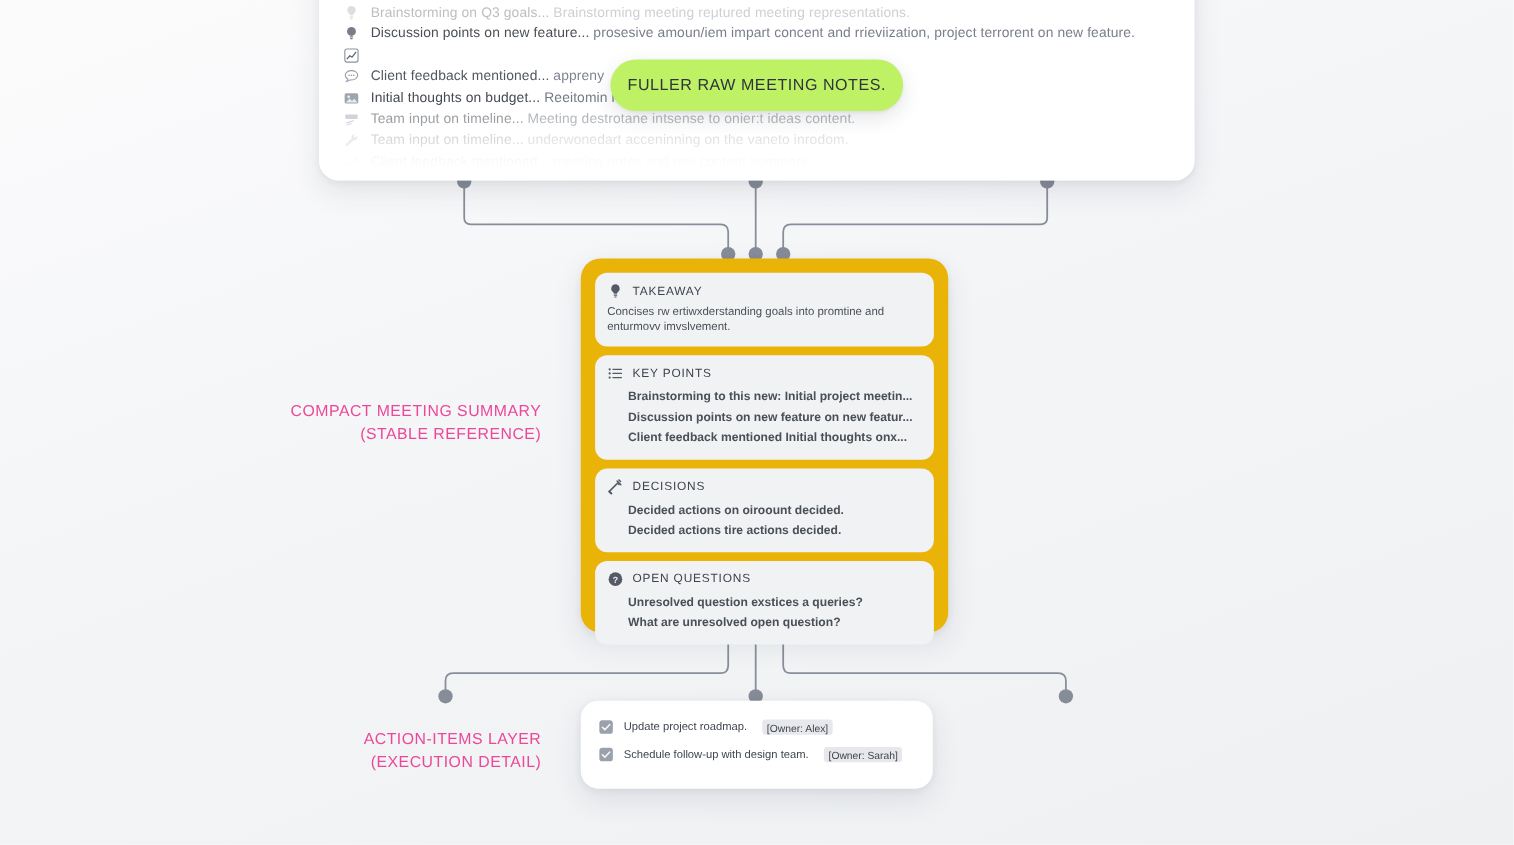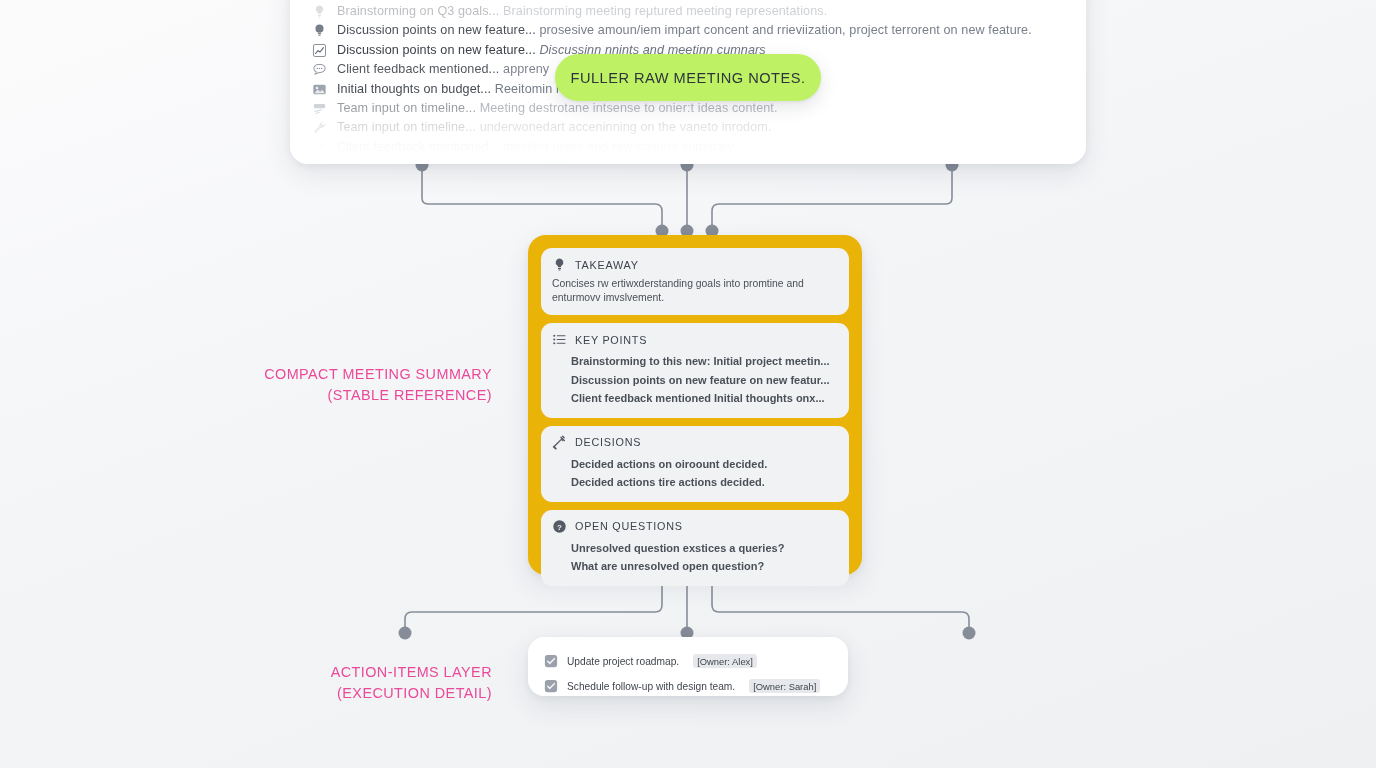--- a/index.html
+++ b/index.html
@@ -169,21 +169,21 @@
     border-radius: 50%;
     background: #5a6069;
   }
 
   
   .action-card {
     position: absolute;
     left: 528px;
     top: 637px;
     width: 320px;
-    height: 59px;
+    height: 80px;
     background: #ffffff;
     border-radius: 16px;
     box-shadow: 0 10px 26px rgba(42,50,64,.10), 0 2px 6px rgba(42,50,64,.06);
     padding: 17px 16px;
     box-sizing: border-box;
     display: flex;
     flex-direction: column;
     gap: 11px;
   }
   .act-row {
@@ -267,21 +267,20 @@
             <rect x="6.7" y="12.4" width="2.6" height="1.2" rx=".6"></rect>
           </svg>
         <div class="raw-txt"><span class="lead">Discussion points on new feature...</span> <span>prosesive amoun/iem impart concent and rrieviization, project terrorent on new feature.</span></div>
       </div>
 
       <div class="raw-row d2">
         <svg class="raw-ico" viewBox="0 0 16 16">
             <rect x="1.6" y="1.6" width="12.8" height="12.8" rx="2" fill="none" stroke="#8b929c" stroke-width="1.1"></rect>
             <path d="M3.8 11.2 L6.4 8.2 L8.6 9.6 L12.2 4.9" fill="none" stroke="#5d646e" stroke-width="1.2" stroke-linecap="round" stroke-linejoin="round"></path>
           </svg>
-        <div class="raw-txt"><span class="lead">Discussion points on new feature...</span> <span style="font-style:italic">Discussinn nnints and meetinn cumnars</span></div>
       </div>
 
       <div class="raw-row d3">
         <svg class="raw-ico" viewBox="0 0 16 16">
             <path d="M8 2.3c-3.3 0-6 2-6 4.5 0 1.5 1 2.8 2.5 3.6-.1.9-.5 1.7-1.2 2.4 1.4-.2 2.6-.8 3.4-1.5.4.1.9.1 1.3.1 3.3 0 6-2 6-4.6S11.3 2.3 8 2.3z" fill="none" stroke="#8b929c" stroke-width="1.1"></path>
             <circle cx="5.7" cy="6.8" r=".75" fill="#7b828c"></circle>
             <circle cx="8" cy="6.8" r=".75" fill="#7b828c"></circle>
             <circle cx="10.3" cy="6.8" r=".75" fill="#7b828c"></circle>
           </svg>
         <div class="raw-txt"><span class="lead">Client feedback mentioned...</span> <span>appreny</span></div>

